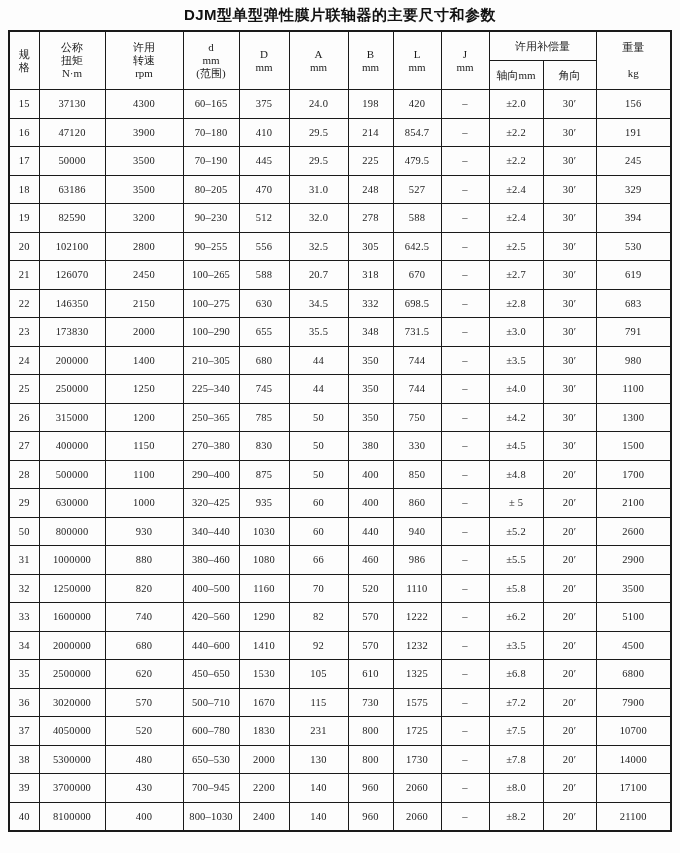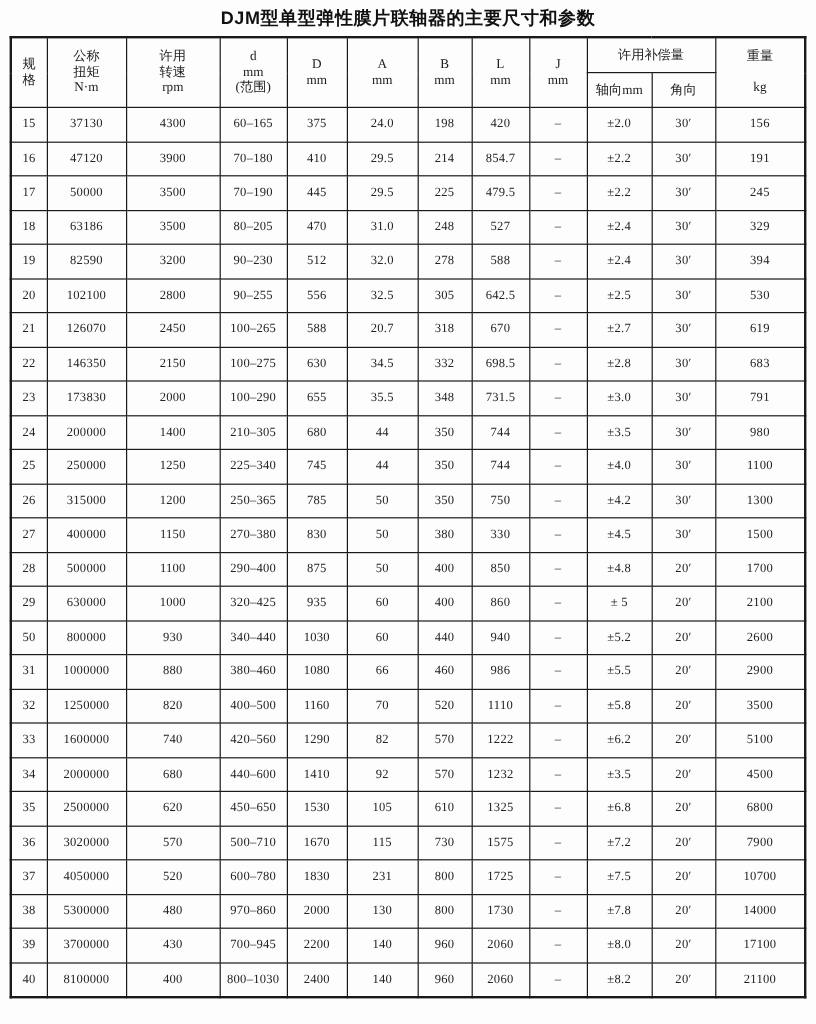--- a/index.html
+++ b/index.html
@@ -445,21 +445,21 @@
           <td>1725</td>
           <td>–</td>
           <td>±7.5</td>
           <td>20′</td>
           <td>10700</td>
         </tr>
         <tr>
           <td>38</td>
           <td>5300000</td>
           <td>480</td>
-          <td>970–860</td>
+          <td>650–530</td>
           <td>2000</td>
           <td>130</td>
           <td>800</td>
           <td>1730</td>
           <td>–</td>
           <td>±7.8</td>
           <td>20′</td>
           <td>14000</td>
         </tr>
         <tr>

